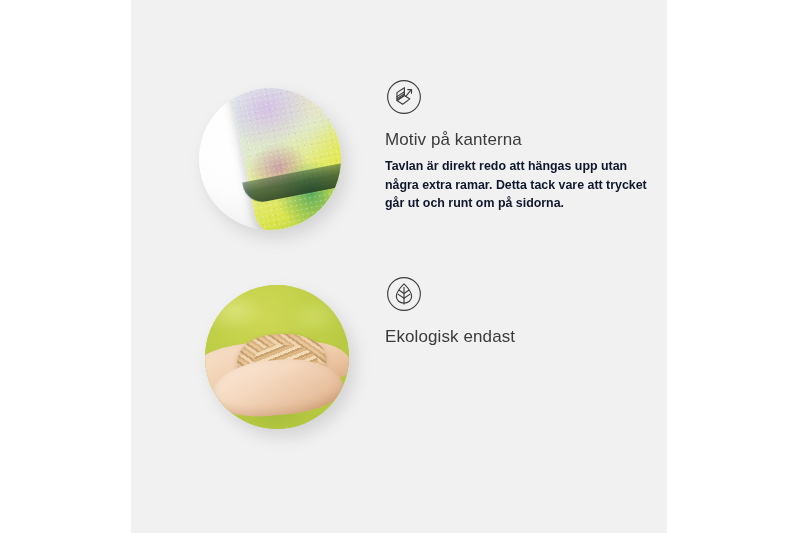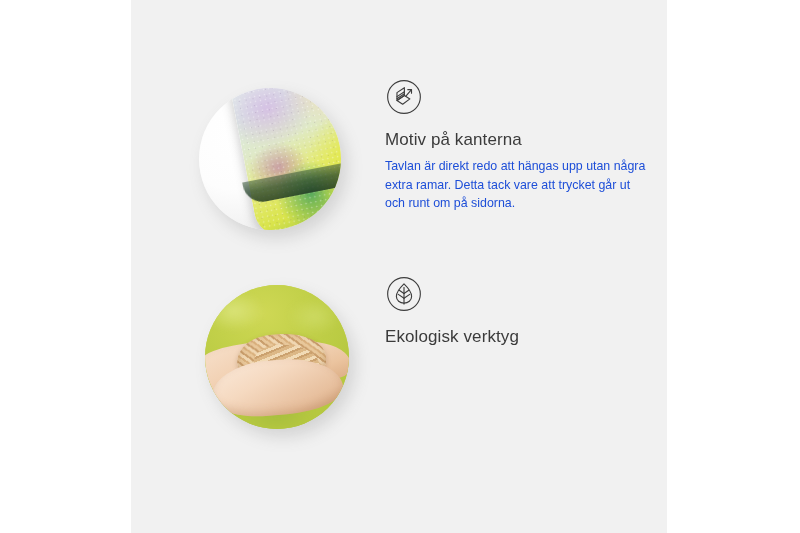--- a/index.html
+++ b/index.html
@@ -207,22 +207,22 @@
     font-size: 17px;
     font-weight: 400;
     color: #3b3b3b;
     letter-spacing: 0.1px;
     line-height: 1.2;
   }
   .feat-desc {
     margin: 7px 0 0 0;
     font-family: "Liberation Sans", sans-serif;
     font-size: 12.4px;
-    font-weight: 400;
-    color: #1d4ed8;
+    font-weight: 700;
+    color: #0f172a;
     line-height: 1.47;
     max-width: 266px;
   }
 </style>
 </head>
 <body>
 
 <div class="page">
 
   <div class="panel">
@@ -277,18 +277,18 @@
             <circle cx="20" cy="20" r="17.2"></circle>
             <path d="M20 9.4 C25.4 14.6 28.0 19.0 28.0 22.6 C28.0 26.6 24.4 29.6 20 29.6 C15.6 29.6 12.0 26.6 12.0 22.6 C12.0 19.0 14.6 14.6 20 9.4 Z"></path>
             <path d="M20 13.2 L20 30.6"></path>
             <path d="M20 19.4 L15.0 16.0"></path>
             <path d="M20 19.4 L25.0 16.0"></path>
             <path d="M20 24.4 L14.0 20.4"></path>
             <path d="M20 24.4 L26.0 20.4"></path>
           </svg>
         </span>
 
-        <h2 class="feat-title">Ekologisk verktyg</h2>
+        <h2 class="feat-title">Ekologisk endast</h2>
       </div>
     </div>
 
   </div>
 </div>
 
 </body></html>

